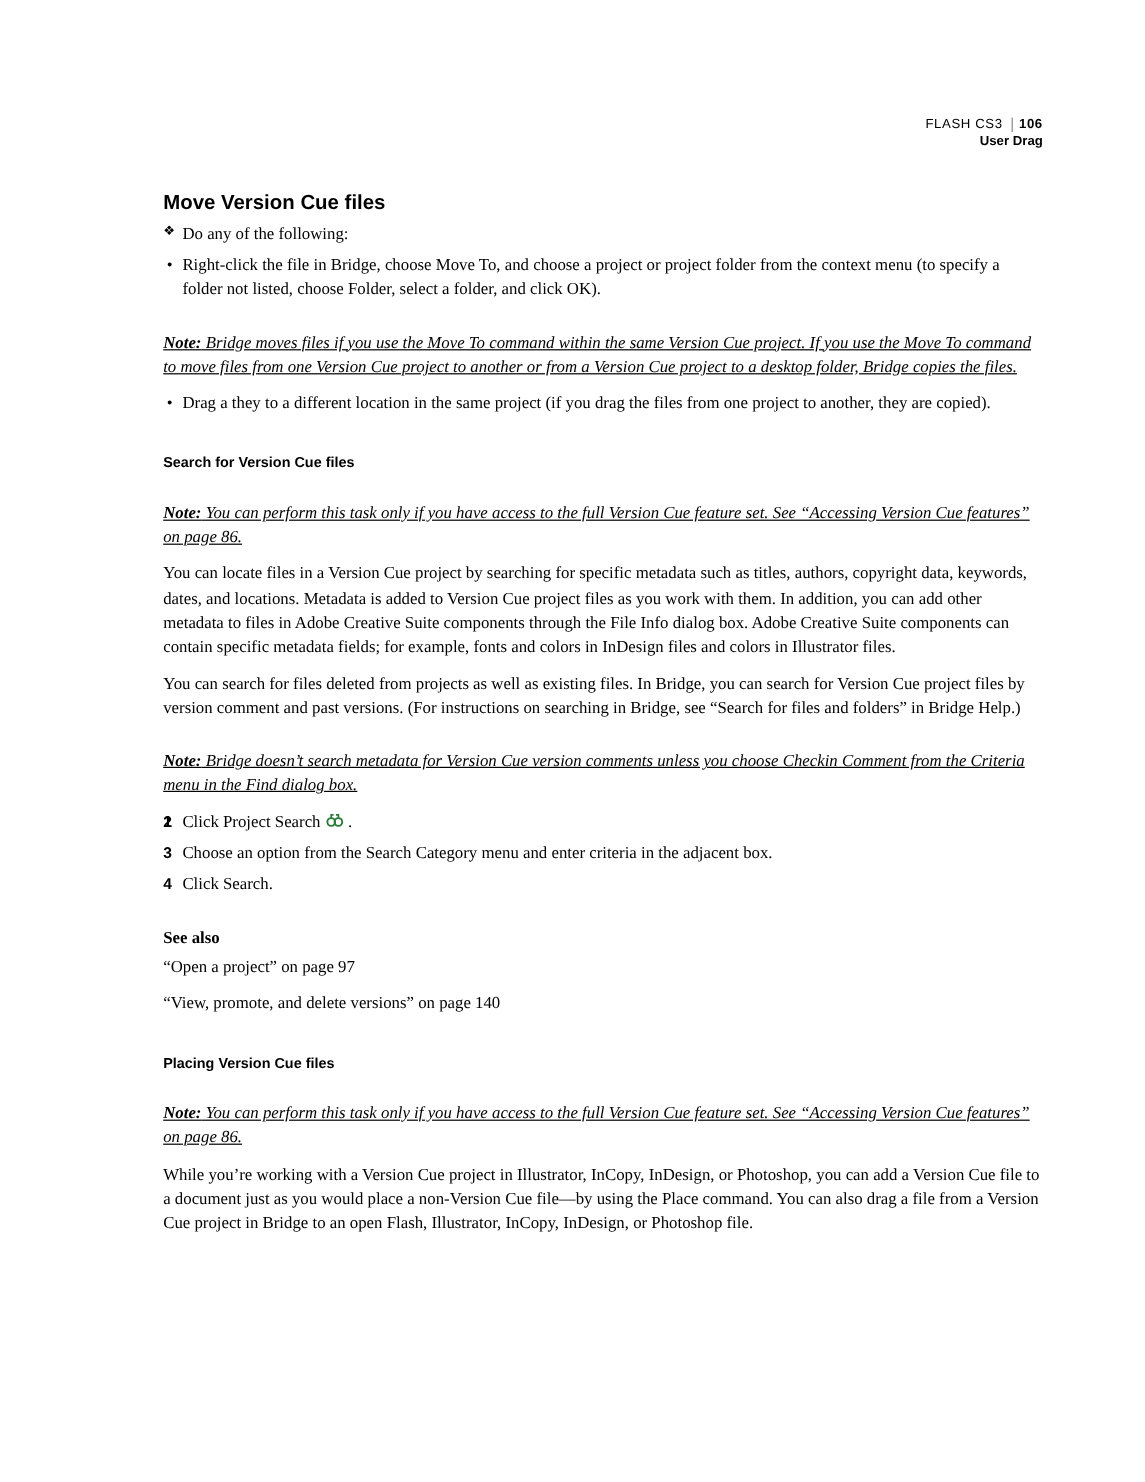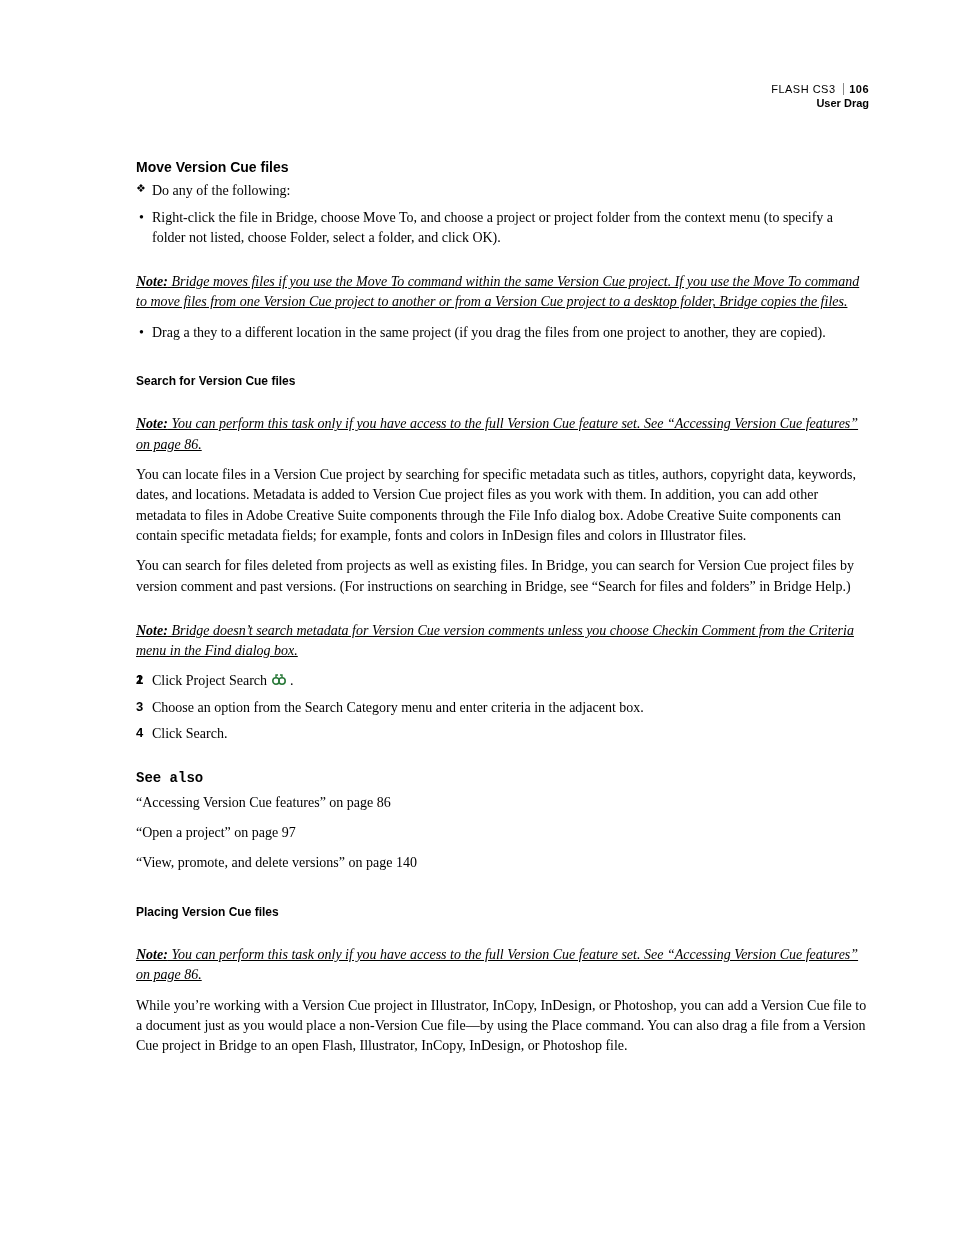--- a/index.html
+++ b/index.html
@@ -11,46 +11,46 @@
     background: #fff;
     width: 954px;
     height: 1235px;
     position: relative;
   }
   .page {
     padding: 85px 85px 50px 136px;
   }
   .header {
     position: absolute;
-    top: 82px;
+    top: 97px;
     right: 85px;
     text-align: right;
     font-family: "Myriad Pro", "Segoe UI", Arial, sans-serif;
     font-size: 11px;
     line-height: 1.3;
   }
   .header-line1 { letter-spacing: 0.5px; }
   .header-page { font-weight: bold; border-left: 1px solid #888; padding-left: 5px; margin-left: 4px; }
   .header-line2 { font-weight: bold; }
   .content { margin-top: 72px; }
   .h3 {
     font-family: "Myriad Pro", "Segoe UI", Arial, sans-serif;
     font-weight: bold;
-    font-size: 14px;
+    font-size: 17px;
     margin-bottom: 4px;
   }
   .h2 {
     font-family: "Myriad Pro", "Segoe UI", Arial, sans-serif;
     font-weight: bold;
     font-size: 12px;
     margin-top: 30px;
     margin-bottom: 6px;
   }
   .h4 {
-    font-family: Liberation Mono, monospace;
+    font-family: Liberation Serif, serif;
     font-weight: bold;
     font-size: 14px;
     margin-top: 24px;
     margin-bottom: 4px;
   }
   .diamond-item { margin-left: 0; padding-left: 16px; position: relative; margin-bottom: 6px; }
   .diamond-item::before { content: "❖"; position: absolute; left: 0; top: 0; font-size: 11px; }
   .bullet-item { margin-left: 0; padding-left: 16px; position: relative; margin-bottom: 10px; margin-top: 4px; }
   .bullet-item::before { content: "•"; position: absolute; left: 3px; top: 0; }
   .note { font-style: italic; margin-top: 24px; margin-bottom: 10px; text-decoration: underline; }
@@ -119,21 +119,20 @@
     <div class="num-step">
       <span class="num">3</span>
       <span>Choose an option from the Search Category menu and enter criteria in the adjacent box.</span>
     </div>
     <div class="num-step">
       <span class="num">4</span>
       <span>Click Search.</span>
     </div>
 
     <div class="h4">See also</div>
-    <div class="see-link">“Accessing Version Cue features” on page 86</div>
     <div class="see-link">“Open a project” on page 97</div>
     <div class="see-link">“View, promote, and delete versions” on page 140</div>
 
     <div class="h2">Placing Version Cue files</div>
     <div class="note">
       <span class="note-label">Note:</span><span> You can perform this task only if you have access to the full Version Cue feature set. See “Accessing Version Cue features” on page 86.</span>
     </div>
     <div class="para">While you’re working with a Version Cue project in Illustrator, InCopy, InDesign, or Photoshop, you can add a Version Cue file to a document just as you would place a non-Version Cue file—by using the Place command. You can also drag a file from a Version Cue project in Bridge to an open Flash, Illustrator, InCopy, InDesign, or Photoshop file.</div>
 
   </div>

